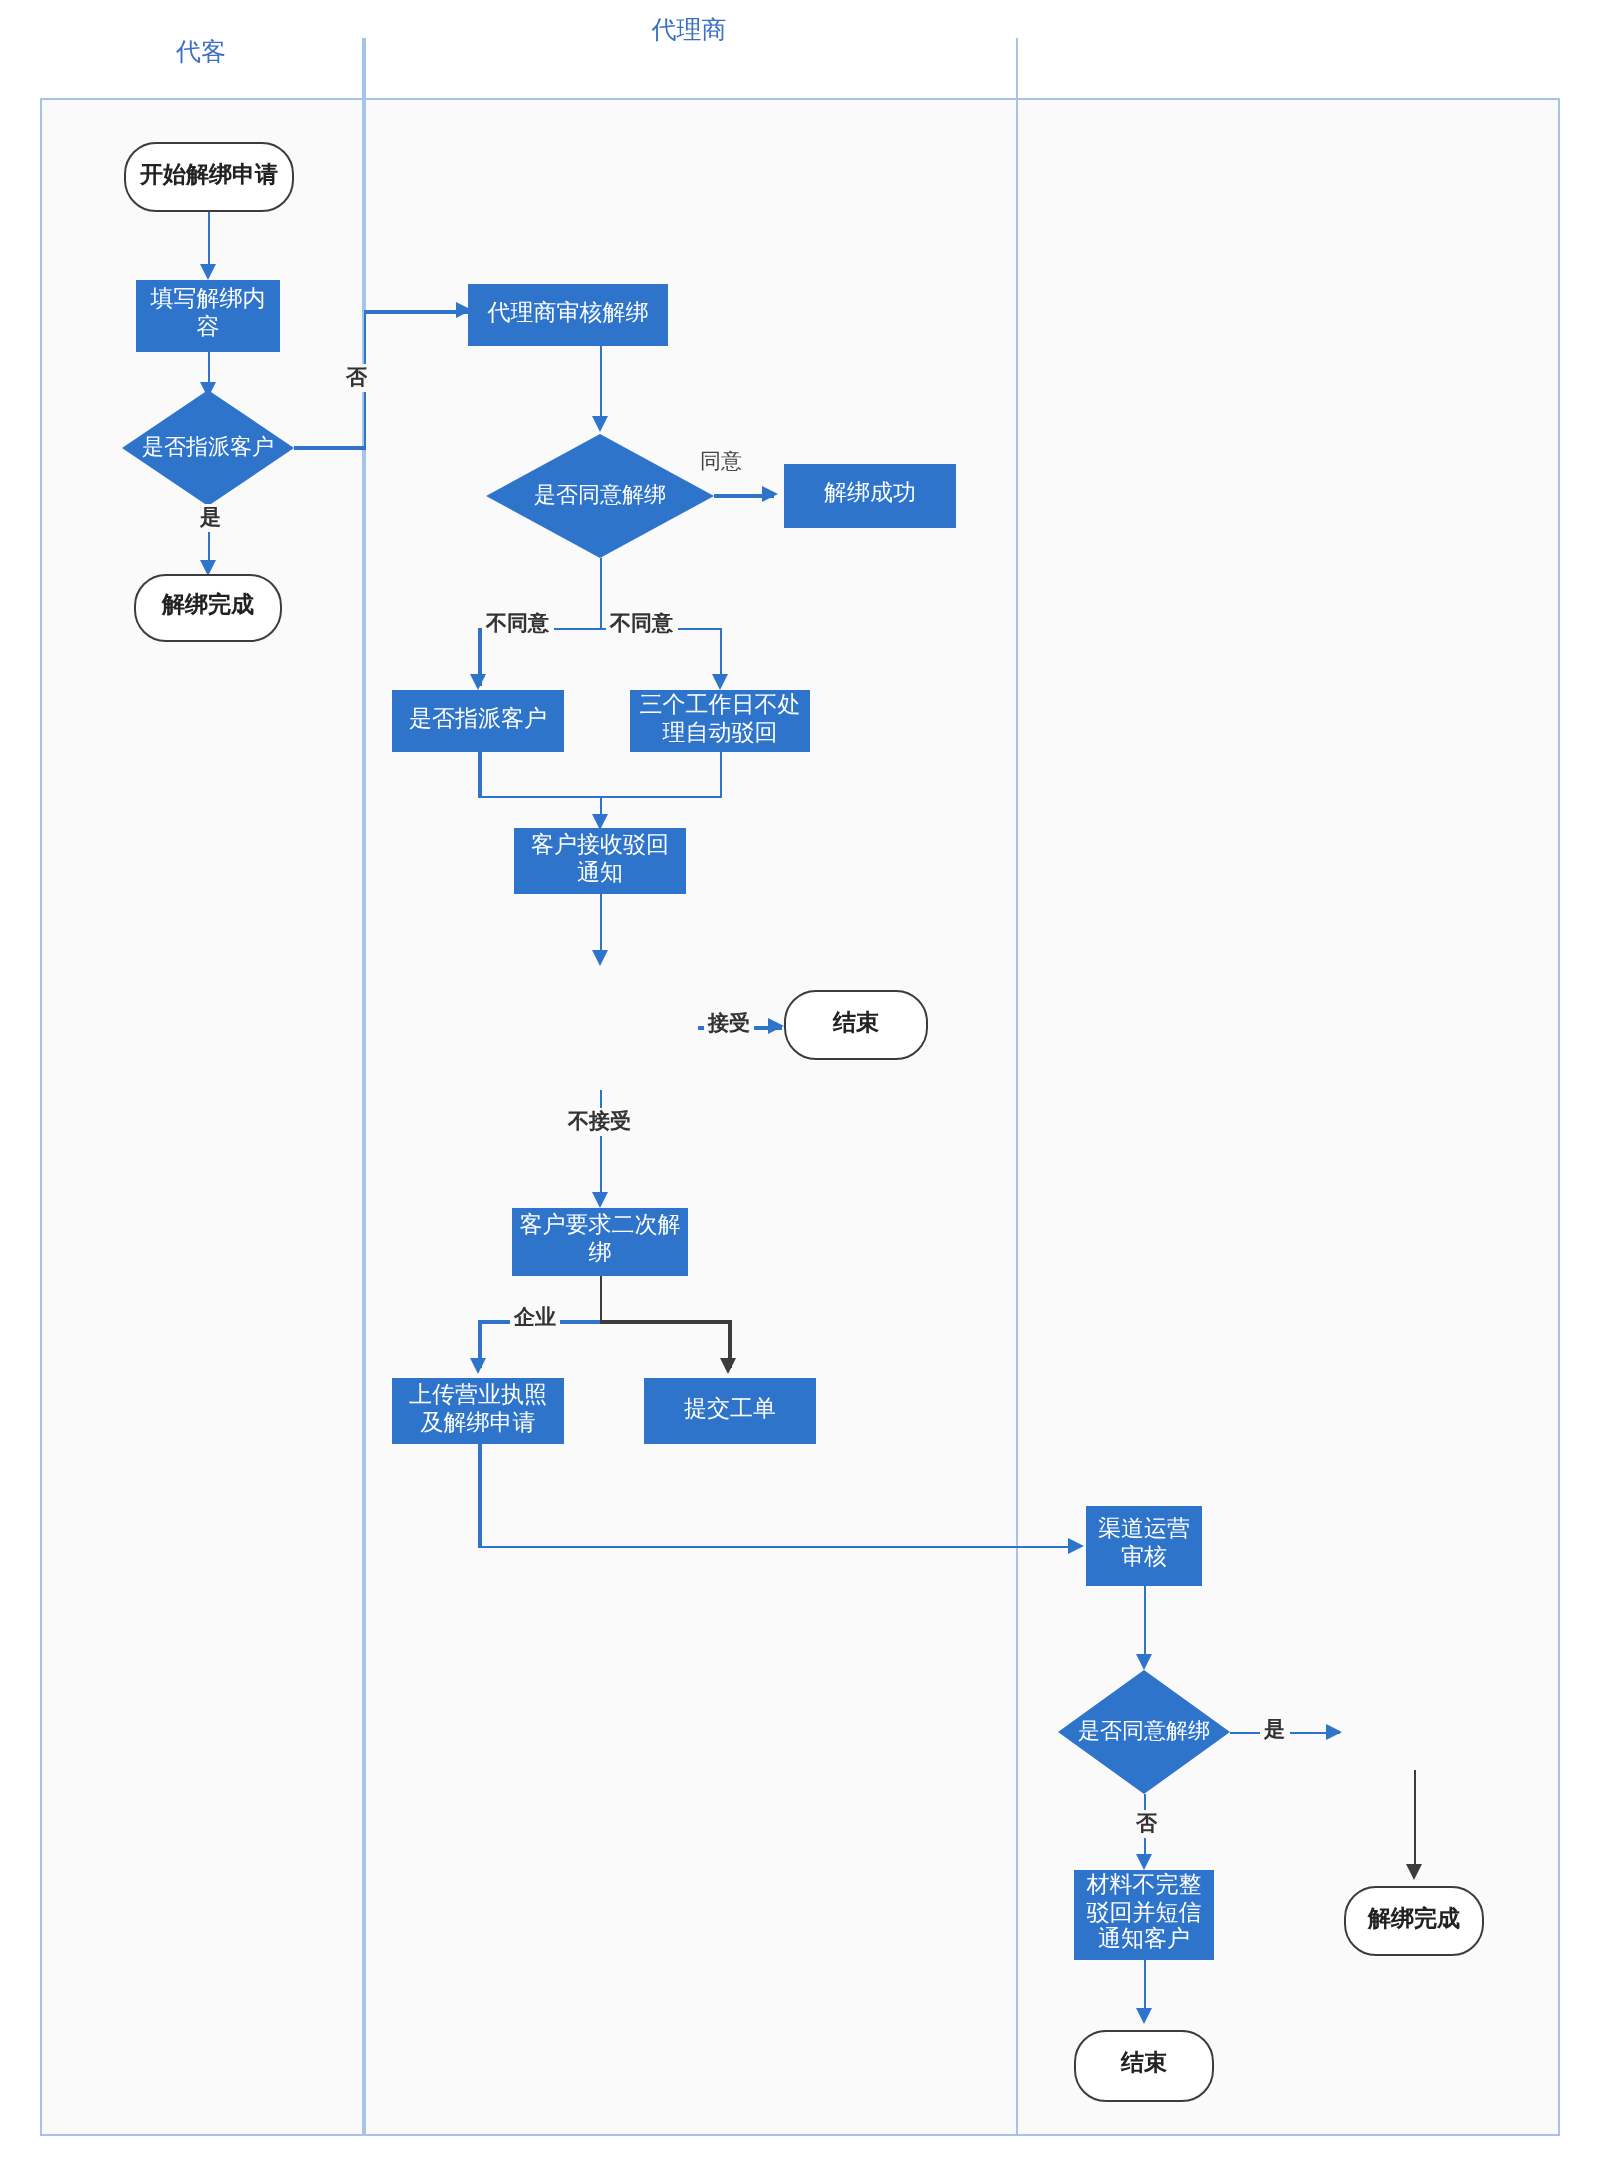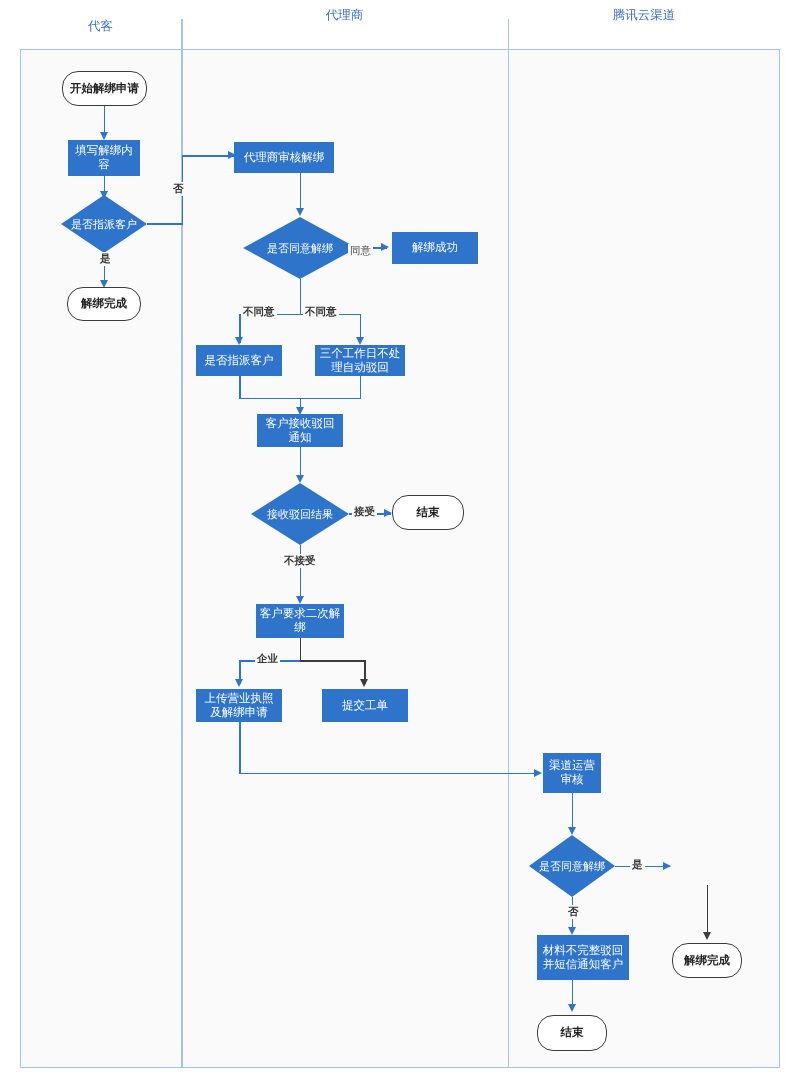--- a/index.html
+++ b/index.html
@@ -138,21 +138,20 @@
 </head>
 <body>
 
 <div id="canvas">
 
   <div class="lane-frame"></div>
   <div class="lane-header-row"></div>
 
   <div class="lane-header" style="left:20px; width:161px;margin-top:11px;">代客</div>
   <div class="lane-header" style="left:181.5px; width:326px;">代理商</div>
-  <div class="lane-header" style="left:508px; width:272px;">腾讯云渠道</div>
 
   <div class="lane-divider" style="left:181px;"></div>
   <div class="lane-divider" style="left:507.5px;"></div>
 
   <div class="node term" style="left:62px; top:71px; width:85px; height:35px;">开始解绑申请</div>
 
   <div class="lineV" style="left:103.5px; top:106px; height:28px;"></div>
   <div class="arrow down" style="left:99.8px; top:132px;"></div>
 
   <div class="node proc" style="left:68px; top:140px; width:72px; height:36px;">填写解绑内容</div>
@@ -186,21 +185,21 @@
 
   <div class="node diamond" style="left:243px; top:217px; width:114px; height:62px;">
     <svg class="dshape" viewBox="0 0 114 62" preserveAspectRatio="none">
       <polygon points="57,0 114,31 57,62 0,31" fill="#2E74CB"></polygon>
     </svg>
     <span class="dlabel">是否同意解绑</span>
   </div>
 
   <div class="lineH" style="left:357px; top:247px; width:30px;"></div>
   <div class="arrow right" style="left:381px; top:243.2px;"></div>
-  <div class="edge-label plain" style="left:348px; top:244px;">同意</div>
+  <div class="edge-label plain" style="left:348px; top:224px;">同意</div>
 
   <div class="node proc" style="left:392px; top:232px; width:86px; height:32px;">解绑成功</div>
 
   <div class="lineV" style="left:299.5px; top:279px; height:36px;"></div>
   <div class="lineH" style="left:239px; top:313.5px; width:122px;"></div>
   <div class="lineV" style="left:239px; top:313.5px; height:29px;"></div>
   <div class="arrow down" style="left:235.3px; top:337px;"></div>
   <div class="lineV" style="left:359.5px; top:313.5px; height:29px;"></div>
   <div class="arrow down" style="left:355.8px; top:337px;"></div>
 
@@ -215,26 +214,20 @@
   <div class="lineV" style="left:359.5px; top:376px; height:23px;"></div>
   <div class="lineH" style="left:239px; top:397.5px; width:121px;"></div>
   <div class="lineV" style="left:299.5px; top:397.5px; height:13px;"></div>
   <div class="arrow down" style="left:295.8px; top:407px;"></div>
 
   <div class="node proc" style="left:257px; top:414px; width:86px; height:33px;">客户接收驳回通知</div>
 
   <div class="lineV" style="left:299.5px; top:447px; height:33px;"></div>
   <div class="arrow down" style="left:295.8px; top:475px;"></div>
 
-  <div class="node diamond" style="left:251px; top:483px; width:98px; height:62px;">
-    <svg class="dshape" viewBox="0 0 98 62" preserveAspectRatio="none">
-      <polygon points="49,0 98,31 49,62 0,31" fill="#2E74CB"></polygon>
-    </svg>
-    <span class="dlabel">接收驳回结果</span>
-  </div>
 
   <div class="lineH" style="left:349px; top:513px; width:42px;"></div>
   <div class="arrow right" style="left:384px; top:509.2px;"></div>
   <div class="edge-label" style="left:352px; top:505px;">接受</div>
 
   <div class="node term" style="left:392px; top:495px; width:72px; height:35px;">结束</div>
 
   <div class="lineV" style="left:299.5px; top:545px; height:56px;"></div>
   <div class="arrow down" style="left:295.8px; top:596px;"></div>
   <div class="edge-label" style="left:282px; top:554px;">不接受</div>
@@ -279,20 +272,20 @@
 
   <div class="lineV dark" style="left:706.5px; top:885px; height:52px;"></div>
   <div class="arrow down dark" style="left:702.8px; top:932px;"></div>
 
   <div class="node term" style="left:672px; top:943px; width:70px; height:35px;">解绑完成</div>
 
   <div class="lineV" style="left:571.5px; top:897px; height:35px;"></div>
   <div class="arrow down" style="left:567.8px; top:927px;"></div>
   <div class="edge-label" style="left:566px; top:905px;">否</div>
 
-  <div class="node proc" style="left:537px; top:935px; width:92px; height:45px;">材料不完整驳回并短信通知客户</div>
+  <div class="node proc" style="left:537px; top:935px; width:70px; height:45px;">材料不完整驳回并短信通知客户</div>
 
   <div class="lineV" style="left:571.5px; top:980px; height:28px;"></div>
   <div class="arrow down" style="left:567.8px; top:1004px;"></div>
 
   <div class="node term" style="left:537px; top:1015px; width:70px; height:36px;">结束</div>
 
 </div>
 
 </body></html>

